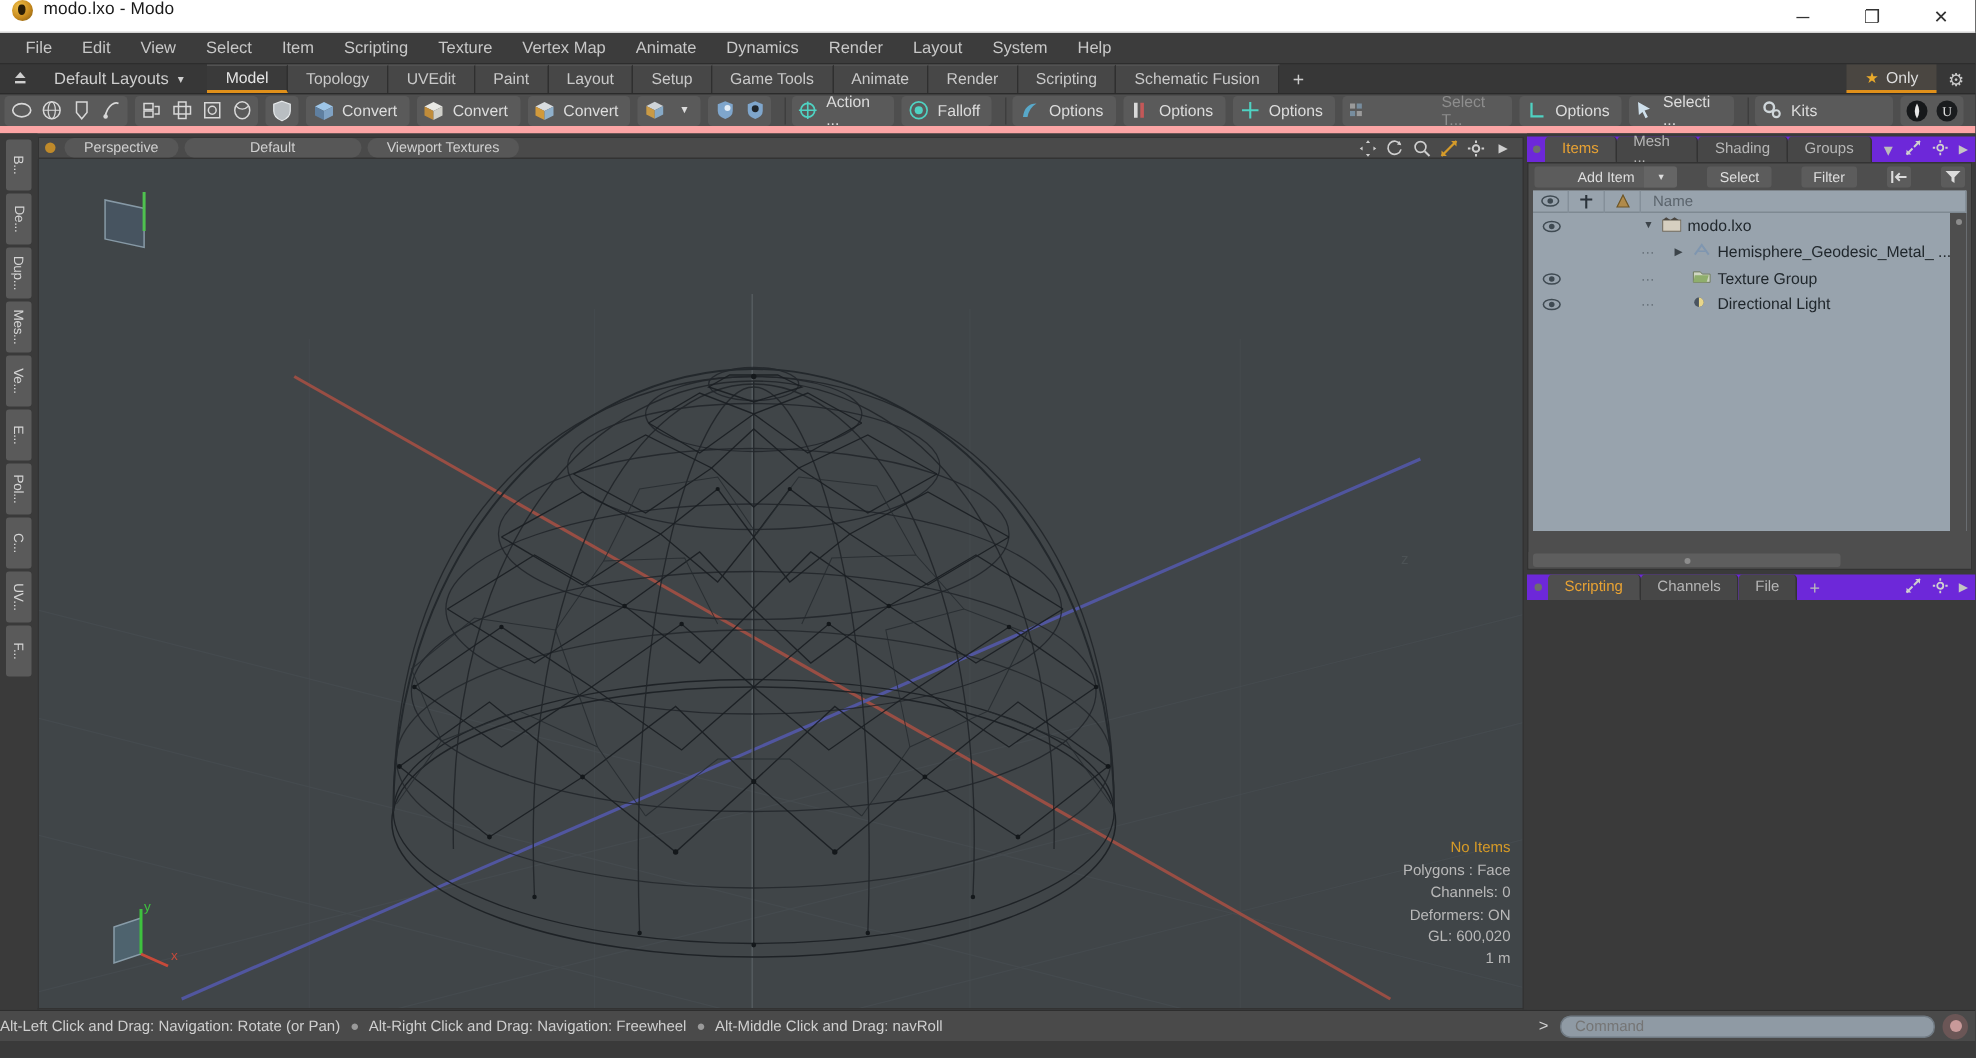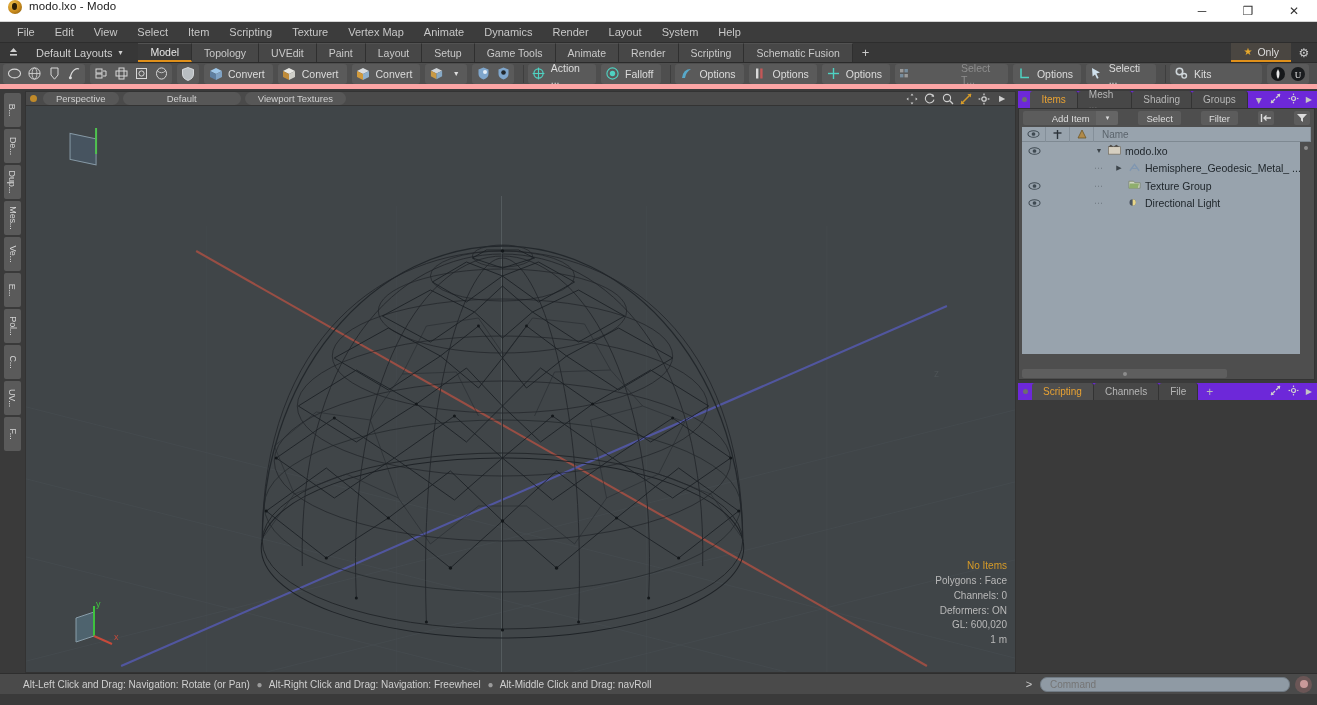--- a/index.html
+++ b/index.html
@@ -130,21 +130,21 @@
   #items-vscroll{position:absolute;right:0;top:15px;bottom:0;width:11px;background:#4e4e4e;
     display:flex;justify-content:center;padding-top:4px;}
   #items-vscroll i{width:4px;height:4px;border-radius:50%;background:#8d8d8d;}
 
   #props-tabrow{ margin-top:3px;}
   #props-body{ flex:1; background:#3a3a3a; margin-right:2px;}
 
   
   #statusbar{ height:21px; background:#4a4a4a; display:flex; align-items:center;
     border-top:1px solid #2e2e2e;}
-  #status-text{ font-size:10px; color:#cfcfcf; padding-left:23px;text-align:center;}
+  #status-text{ font-size:10px; color:#cfcfcf; padding-left:0;text-align:center;}
   #status-text .bullet{color:#9a9a9a;padding:0 4px;}
   #cmdarea{ margin-left:auto; display:flex;align-items:center;gap:5px;
     width:299px; height:100%; padding:0 5px;}
   #cmd-gt{ font-size:11px;color:#cfcfcf;width:12px;text-align:center;}
   #cmd-input{ flex:1; height:15px; background:#8f9aa4; border:1px solid #707a83;
     border-radius:7px; font-size:10px; color:#4e575e; padding:0 9px; line-height:13px;}
   #cmd-rec{ width:17px;height:17px;border-radius:50%;background:#6b5656;
     display:flex;align-items:center;justify-content:center;}
   #cmd-rec i{width:8px;height:8px;border-radius:50%;background:#c99a9a;display:block;}
 </style>

